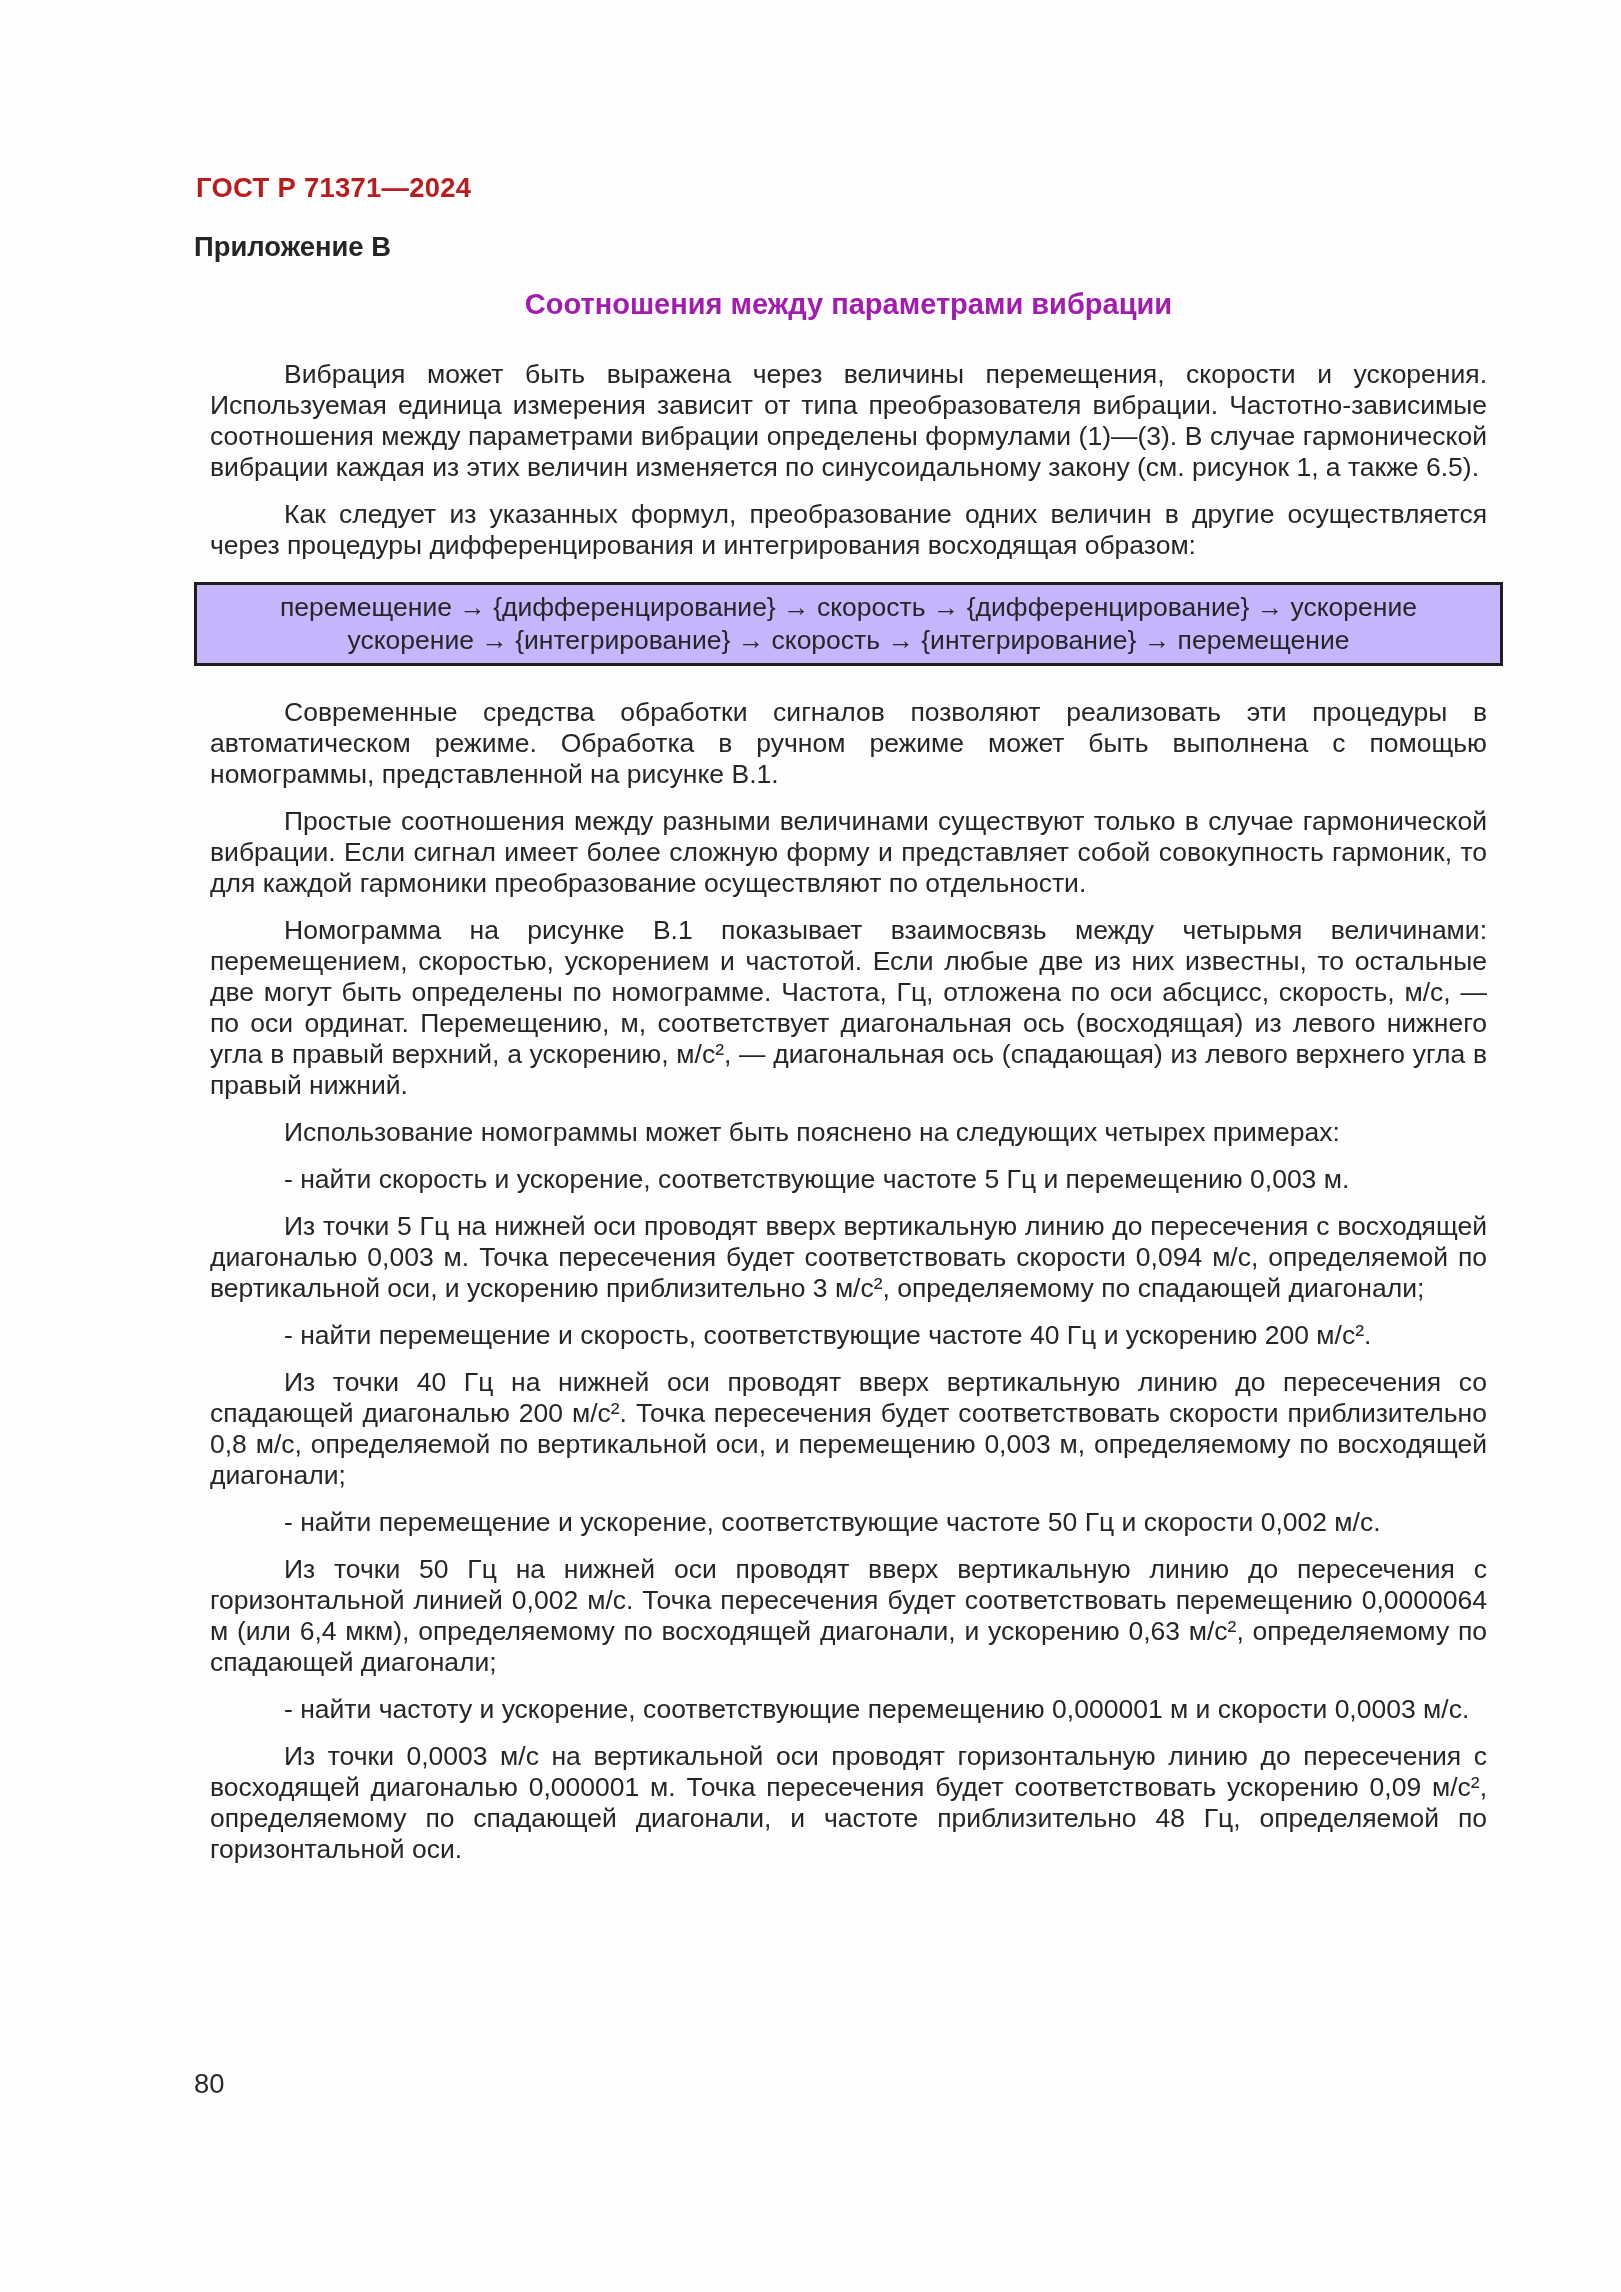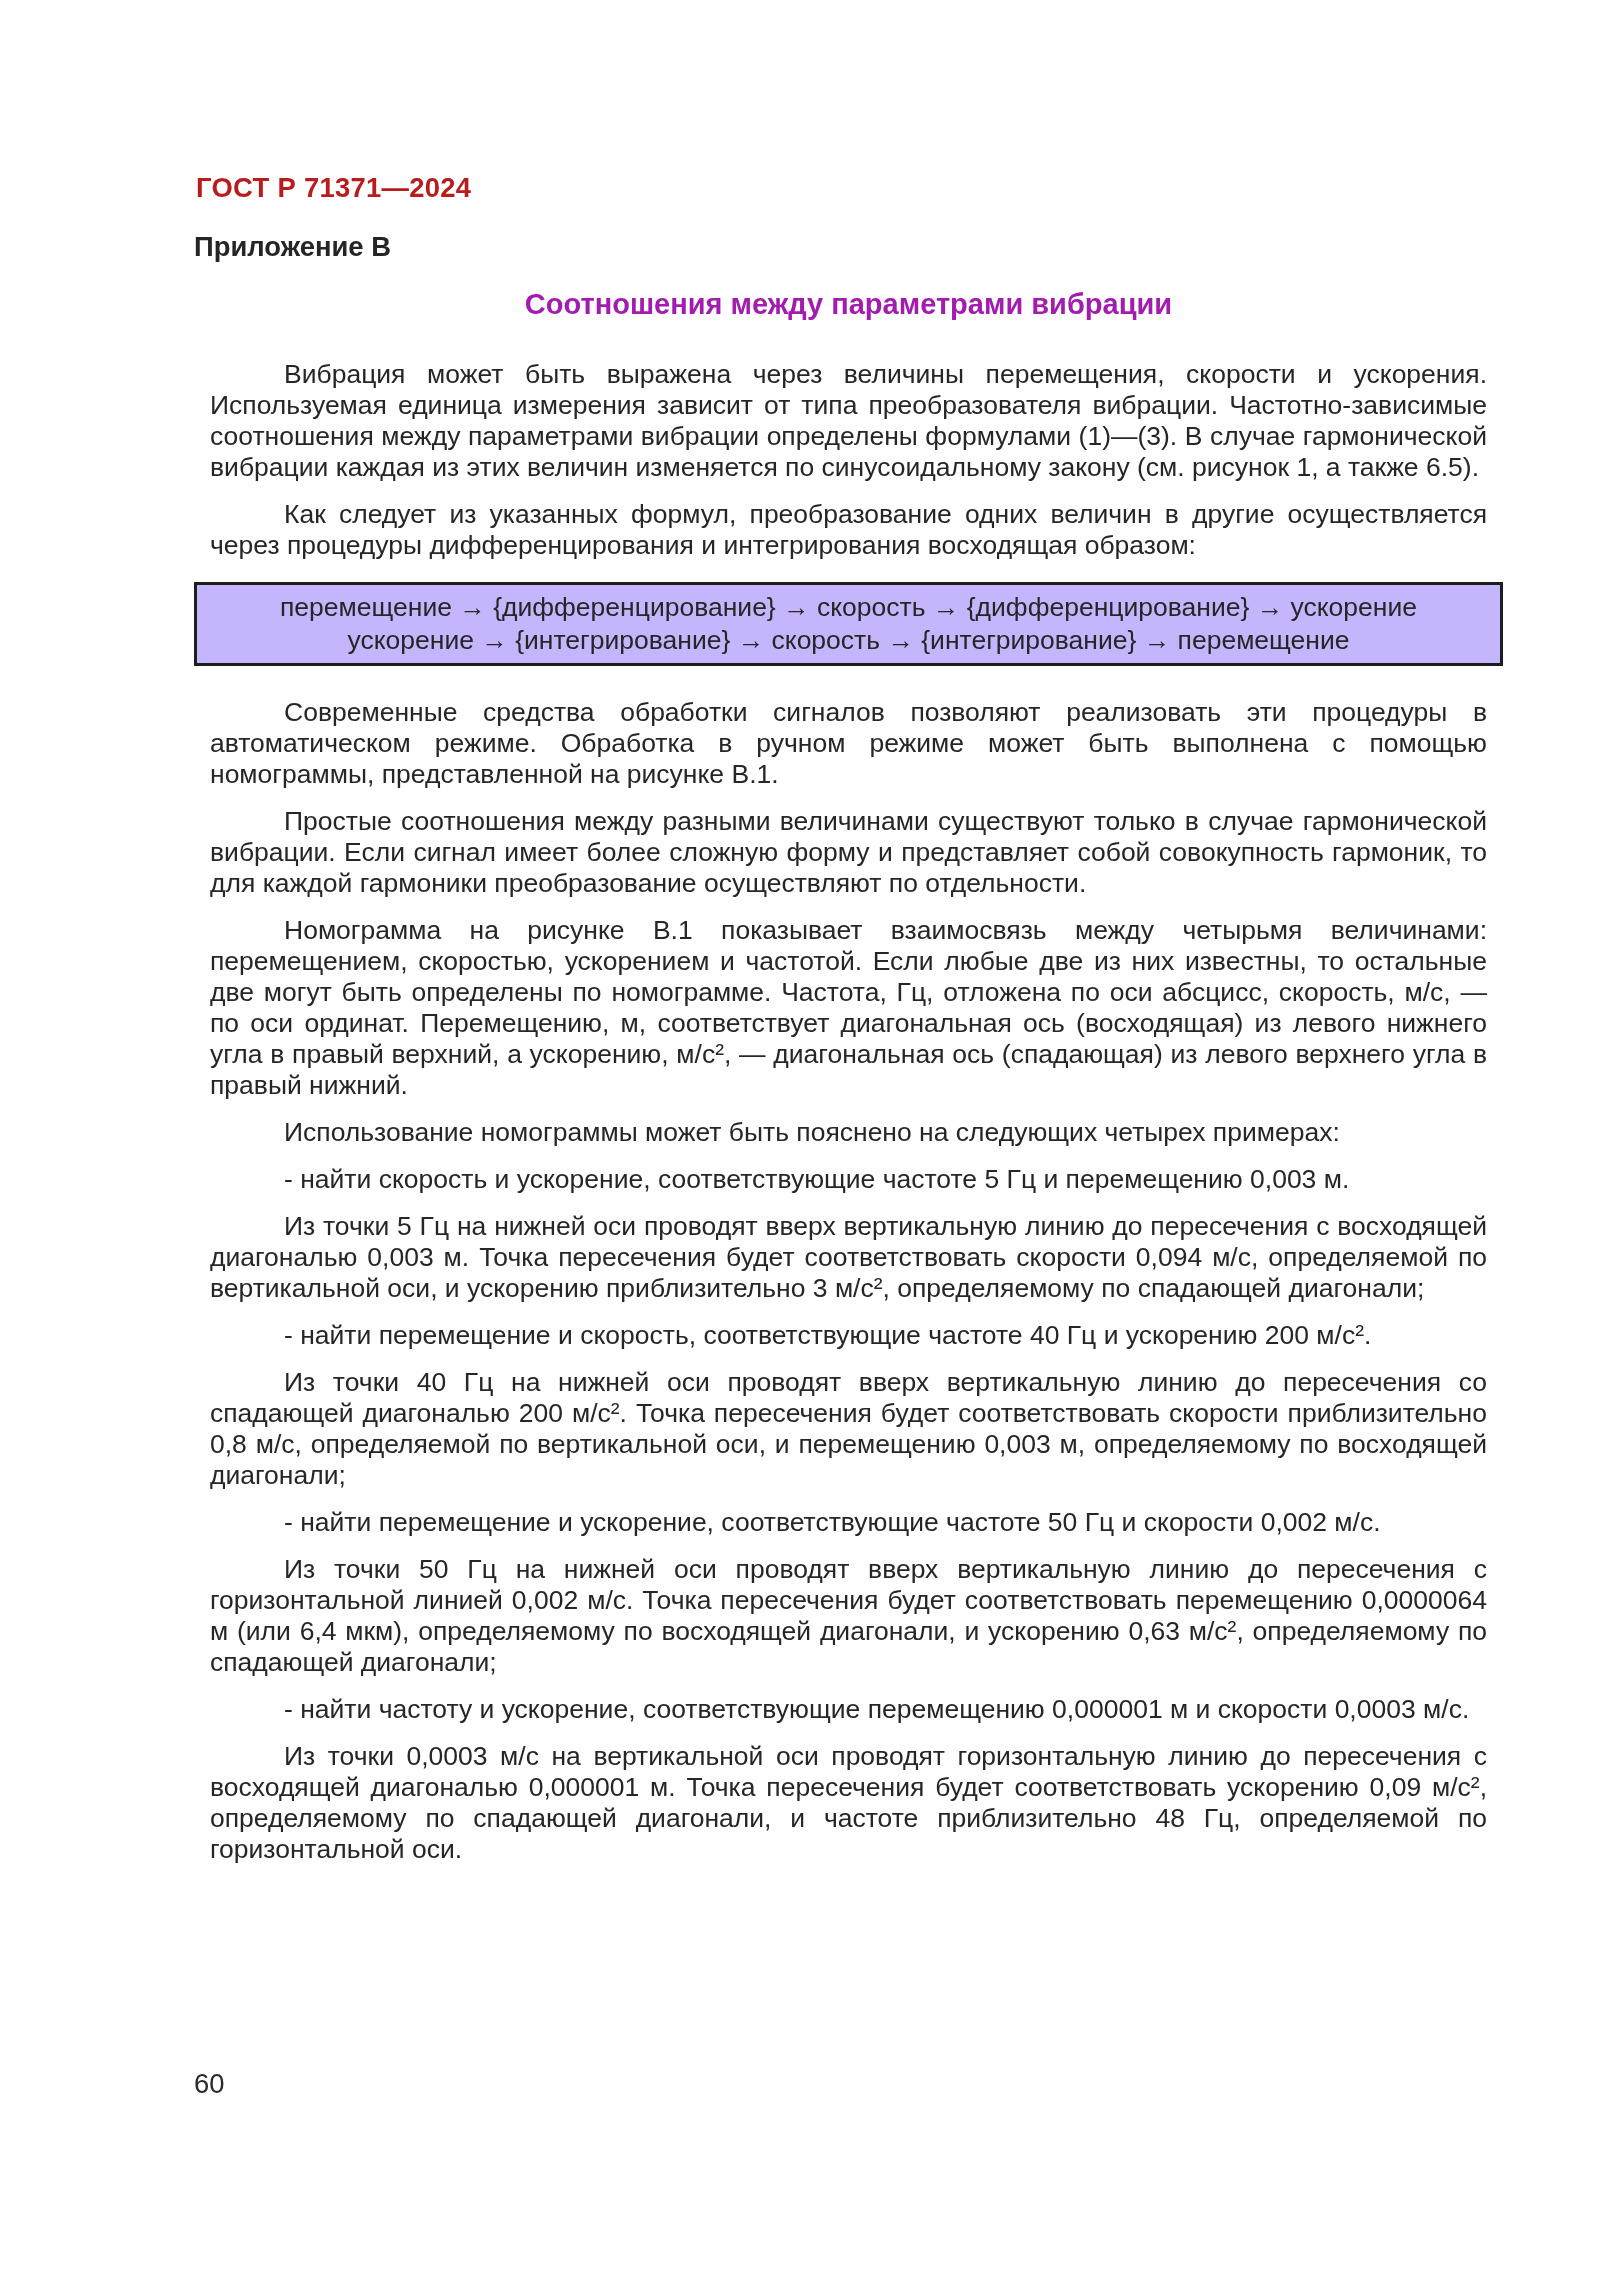--- a/index.html
+++ b/index.html
@@ -107,16 +107,16 @@
     <p class="para">Из точки 5 Гц на нижней оси проводят вверх вертикальную линию до пересечения с восходящей диагональю 0,003 м. Точка пересечения будет соответствовать скорости 0,094 м/с, определяемой по вертикальной оси, и ускорению приблизительно 3 м/с², определяемому по спадающей диагонали;</p>
     <p class="para">- найти перемещение и скорость, соответствующие частоте 40 Гц и ускорению 200 м/с².</p>
     <p class="para">Из точки 40 Гц на нижней оси проводят вверх вертикальную линию до пересечения со спадающей диагональю 200 м/с². Точка пересечения будет соответствовать скорости приблизительно 0,8 м/с, определяемой по вертикальной оси, и перемещению 0,003 м, определяемому по восходящей диагонали;</p>
     <p class="para">- найти перемещение и ускорение, соответствующие частоте 50 Гц и скорости 0,002 м/с.</p>
     <p class="para">Из точки 50 Гц на нижней оси проводят вверх вертикальную линию до пересечения с горизонтальной линией 0,002 м/с. Точка пересечения будет соответствовать перемещению 0,0000064 м (или 6,4 мкм), определяемому по восходящей диагонали, и ускорению 0,63 м/с², определяемому по спадающей диагонали;</p>
     <p class="para">- найти частоту и ускорение, соответствующие перемещению 0,000001 м и скорости 0,0003 м/с.</p>
     <p class="para">Из точки 0,0003 м/с на вертикальной оси проводят горизонтальную линию до пересечения с восходящей диагональю 0,000001 м. Точка пересечения будет соответствовать ускорению 0,09 м/с², определяемому по спадающей диагонали, и частоте приблизительно 48 Гц, определяемой по горизонтальной оси.</p>
 
   </div>
 
-  <div class="page-number">60</div>
+  <div class="page-number">80</div>
 
 </div>
 
 
 </body></html>

